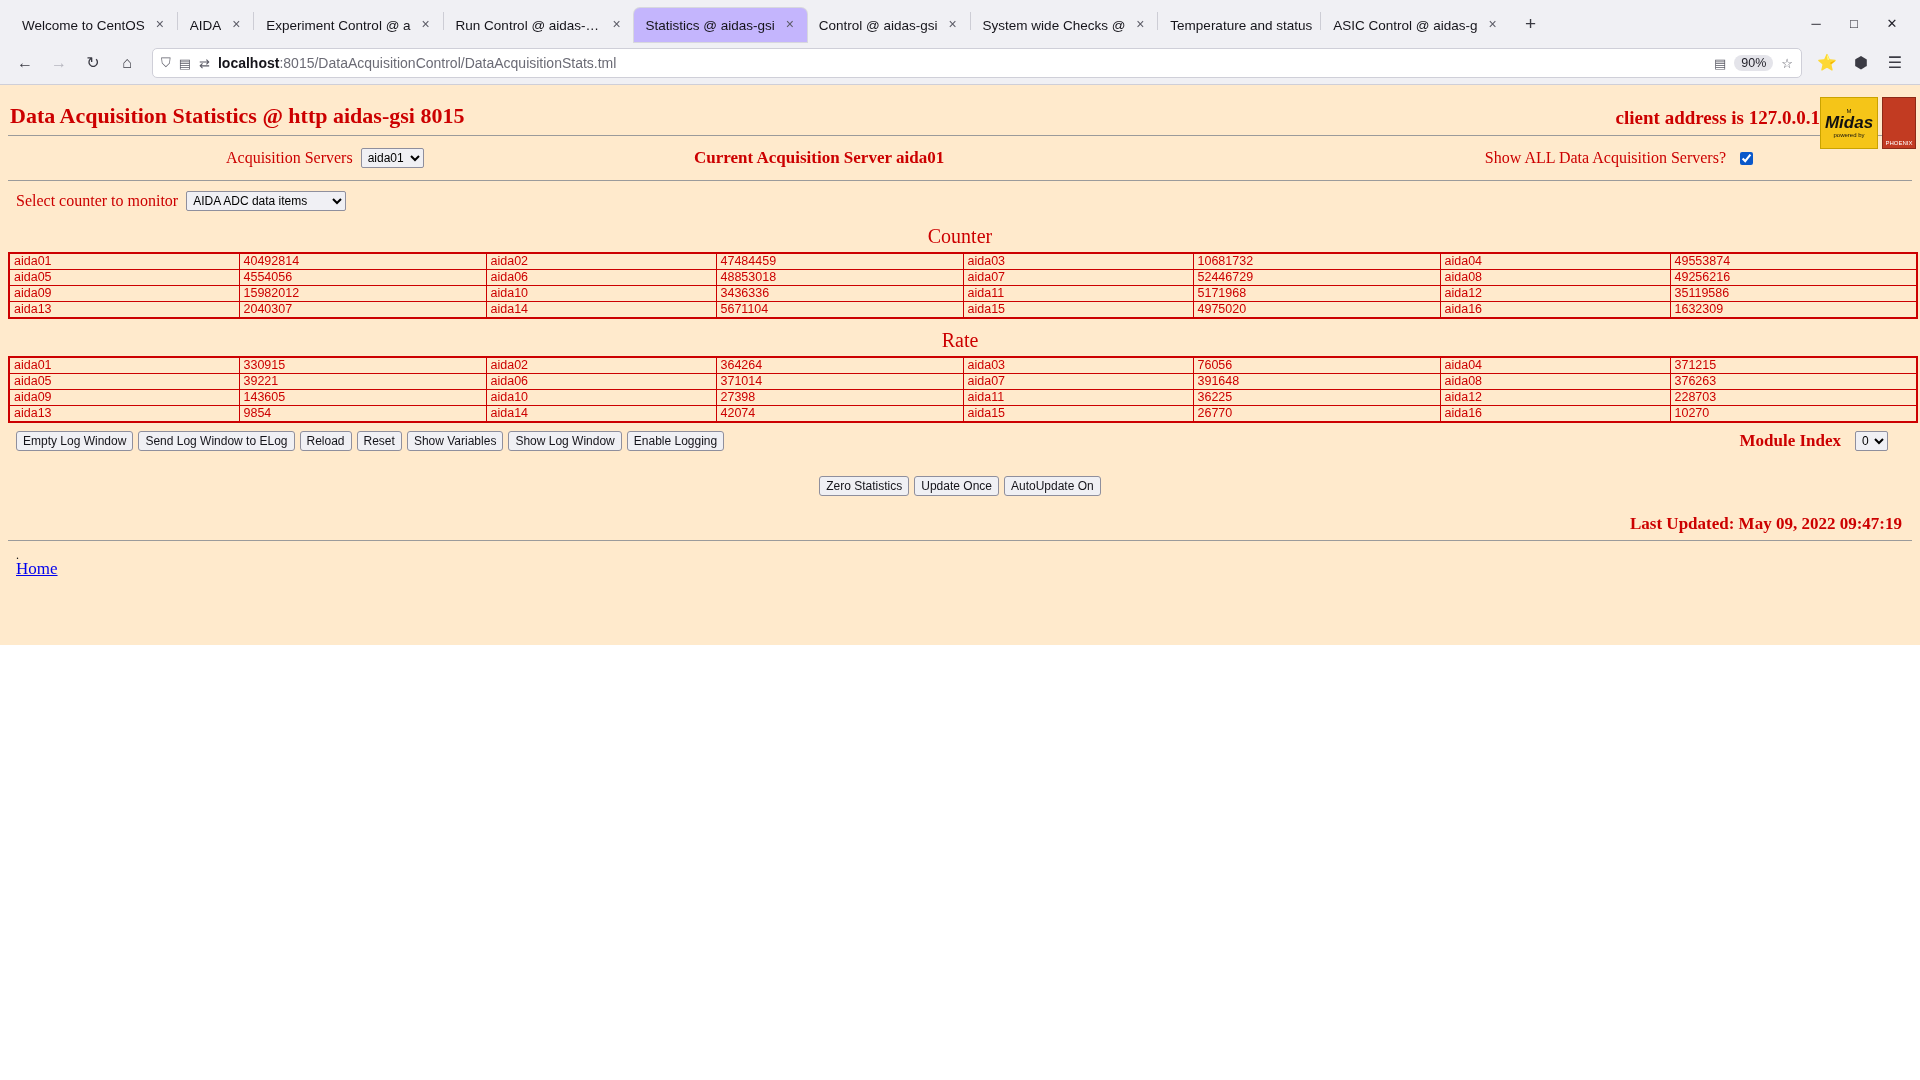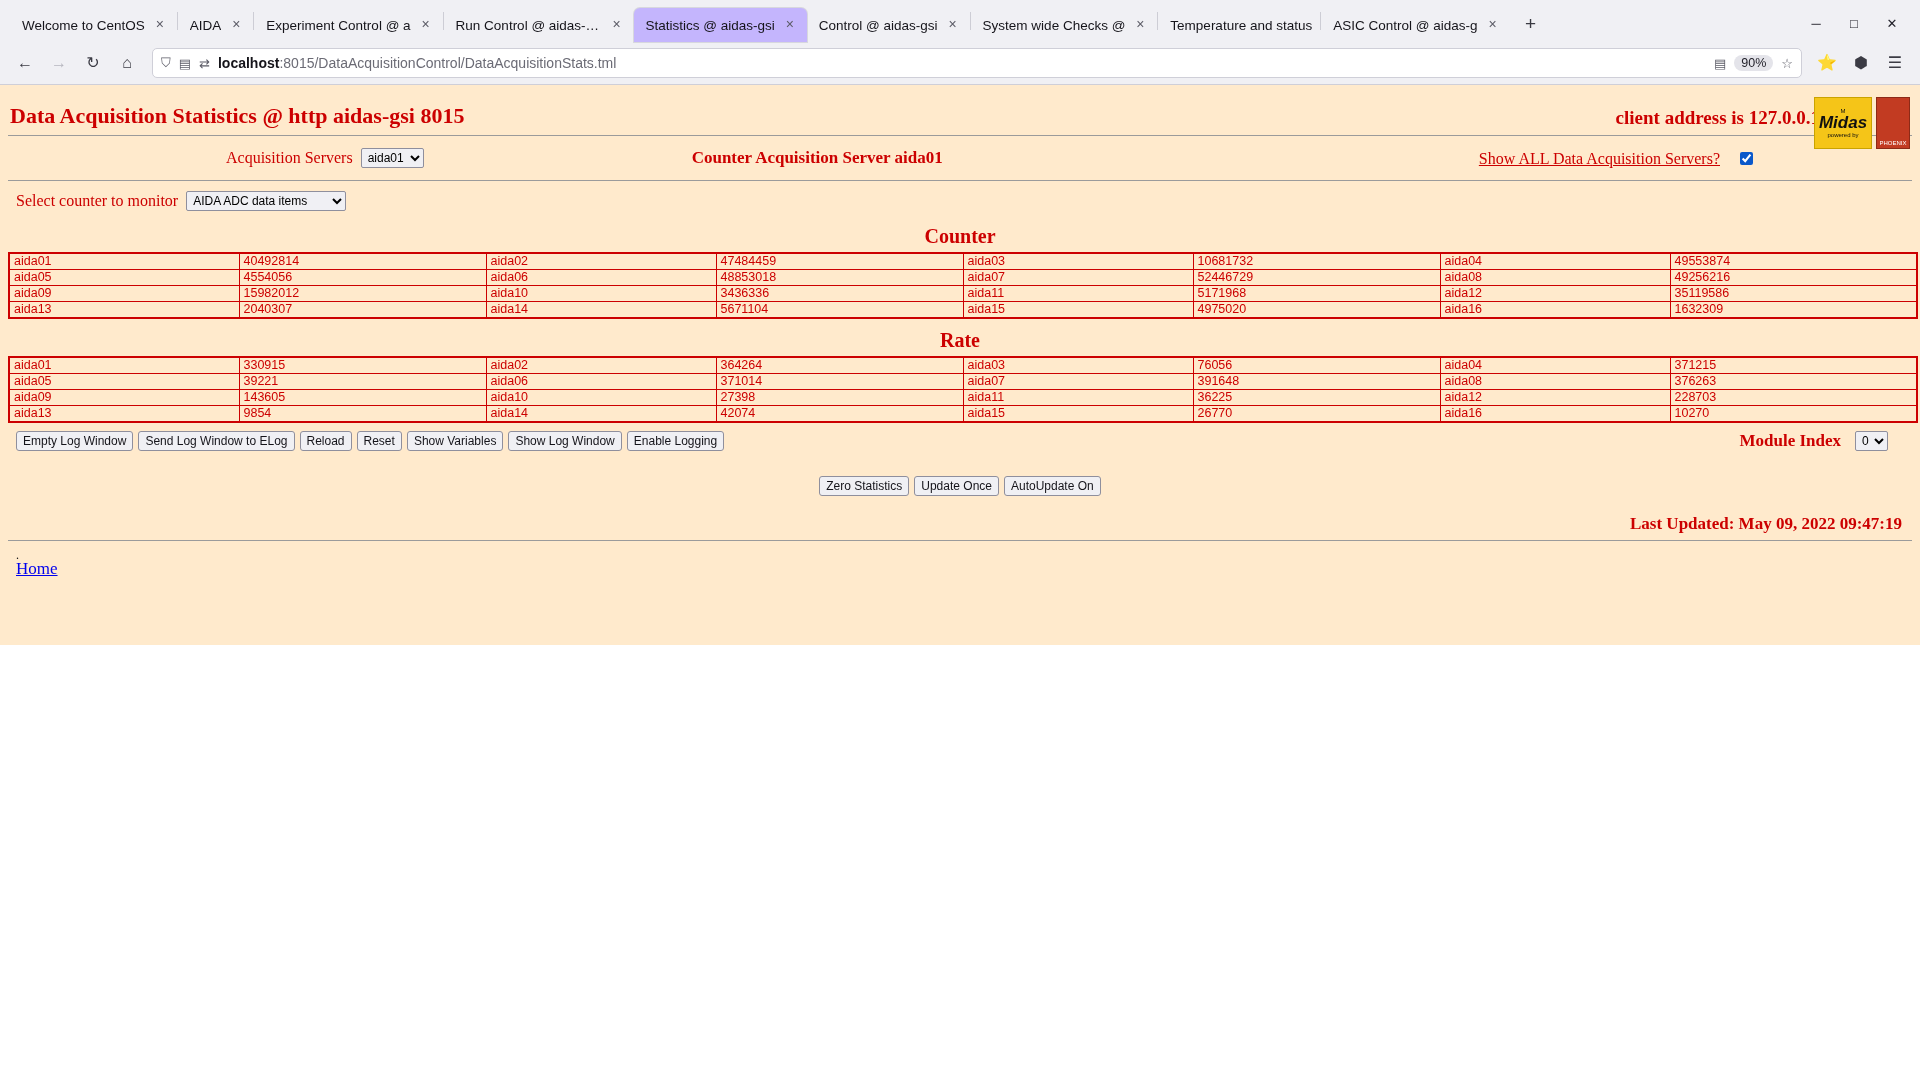--- a/index.html
+++ b/index.html
@@ -161,21 +161,21 @@
   }
   #client-addr {
     color: #cc0000;
     font-size: 19px;
     font-weight: bold;
     margin-top: 22px;
     margin-right: 90px;
   }
   #logos {
     position: absolute;
-    right: 10px;
+    right: 4px;
     top: 12px;
     display: flex;
     gap: 4px;
   }
   .logo-midas {
     width: 58px; height: 52px;
     background: #f5c518;
     border: 1px solid #caa300;
     display: flex; flex-direction: column;
     align-items: center; justify-content: center;
@@ -217,40 +217,39 @@
     font-weight: bold;
     font-size: 17px;
     margin: 0 auto;
   }
   #show-all-wrap {
     color: #cc0000;
     font-size: 16px;
     margin-left: auto;
     margin-right: 148px;
     display: flex;
-    align-items: flex-end;
-    gap: 16px;
-    text-decoration: underline;
+    align-items: center;
+    gap: 10px;
   }
   #show-all-check { width: 13px; height: 13px; accent-color: #0a58ca; }
 
   #counter-sel-row {
     display: flex;
     align-items: center;
     padding: 4px 8px;
     font-size: 16px;
     color: #cc0000;
   }
   #counter-select { width: 160px; }
 
   h2.section {
     text-align: center;
     color: #cc0000;
     font-size: 20px;
-    font-weight: bold;
+    font-weight: normal;
     margin: 10px 0 4px 0;
   }
   table.datatable {
     width: 1905px;
     margin: 0 auto;
     border-collapse: collapse;
     border: 2px solid #cc0000;
     font-family: "Liberation Sans", sans-serif;
     font-size: 12.5px;
     color: #cc0000;
@@ -413,21 +412,21 @@
   </div>
 
   <div class="content">
     <hr class="rule">
 
     <div id="servers-row">
       <span class="lbl">Acquisition Servers</span>
       <select id="server-select">
         <option>aida01</option>
       </select>
-      <span id="current-server">Counter Acquisition Server aida01</span>
+      <span id="current-server">Current Acquisition Server aida01</span>
       <span id="show-all-wrap">
         <span>Show ALL Data Acquisition Servers?</span>
         <input id="show-all-check" type="checkbox" checked="" style="">
       </span>
     </div>
 
     <hr class="rule">
 
     <div id="counter-sel-row">
       <span>Select counter to monitor</span>

